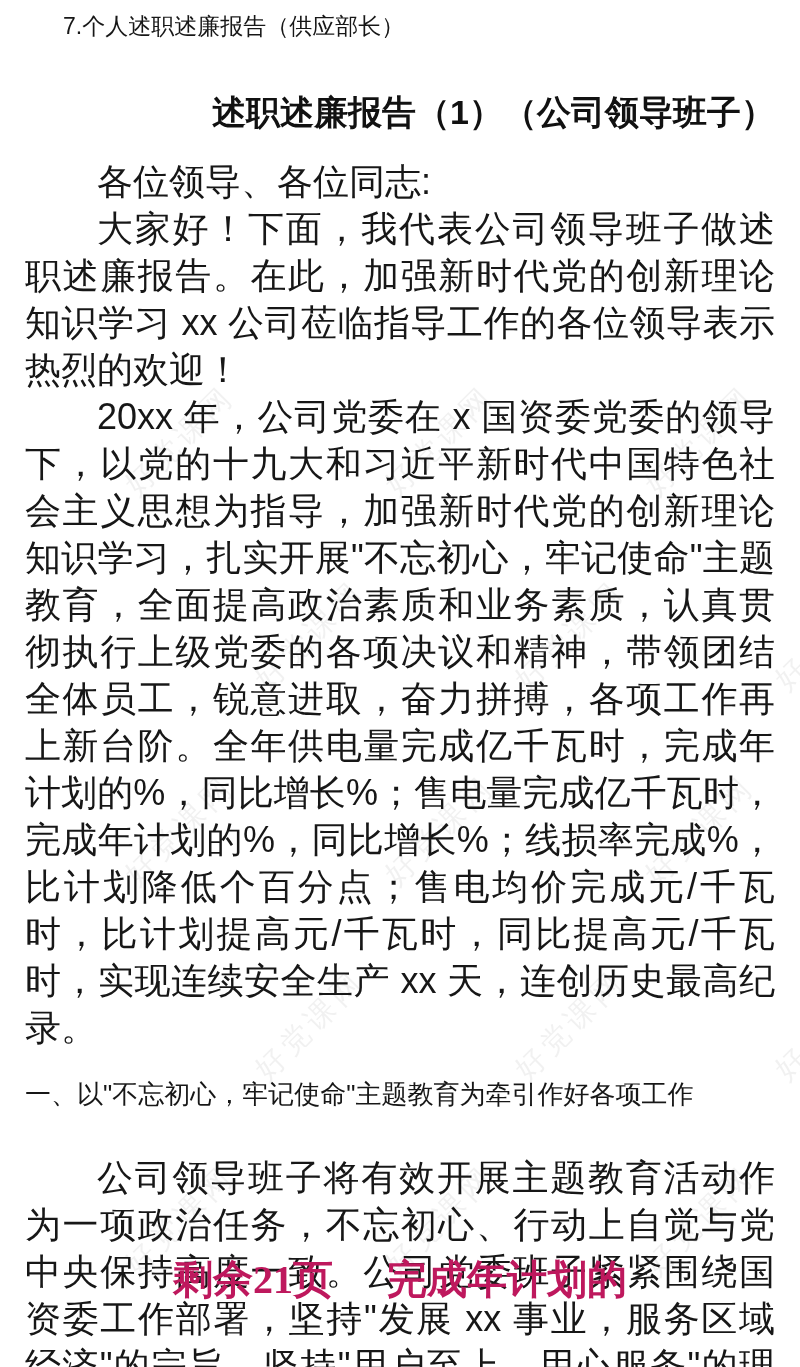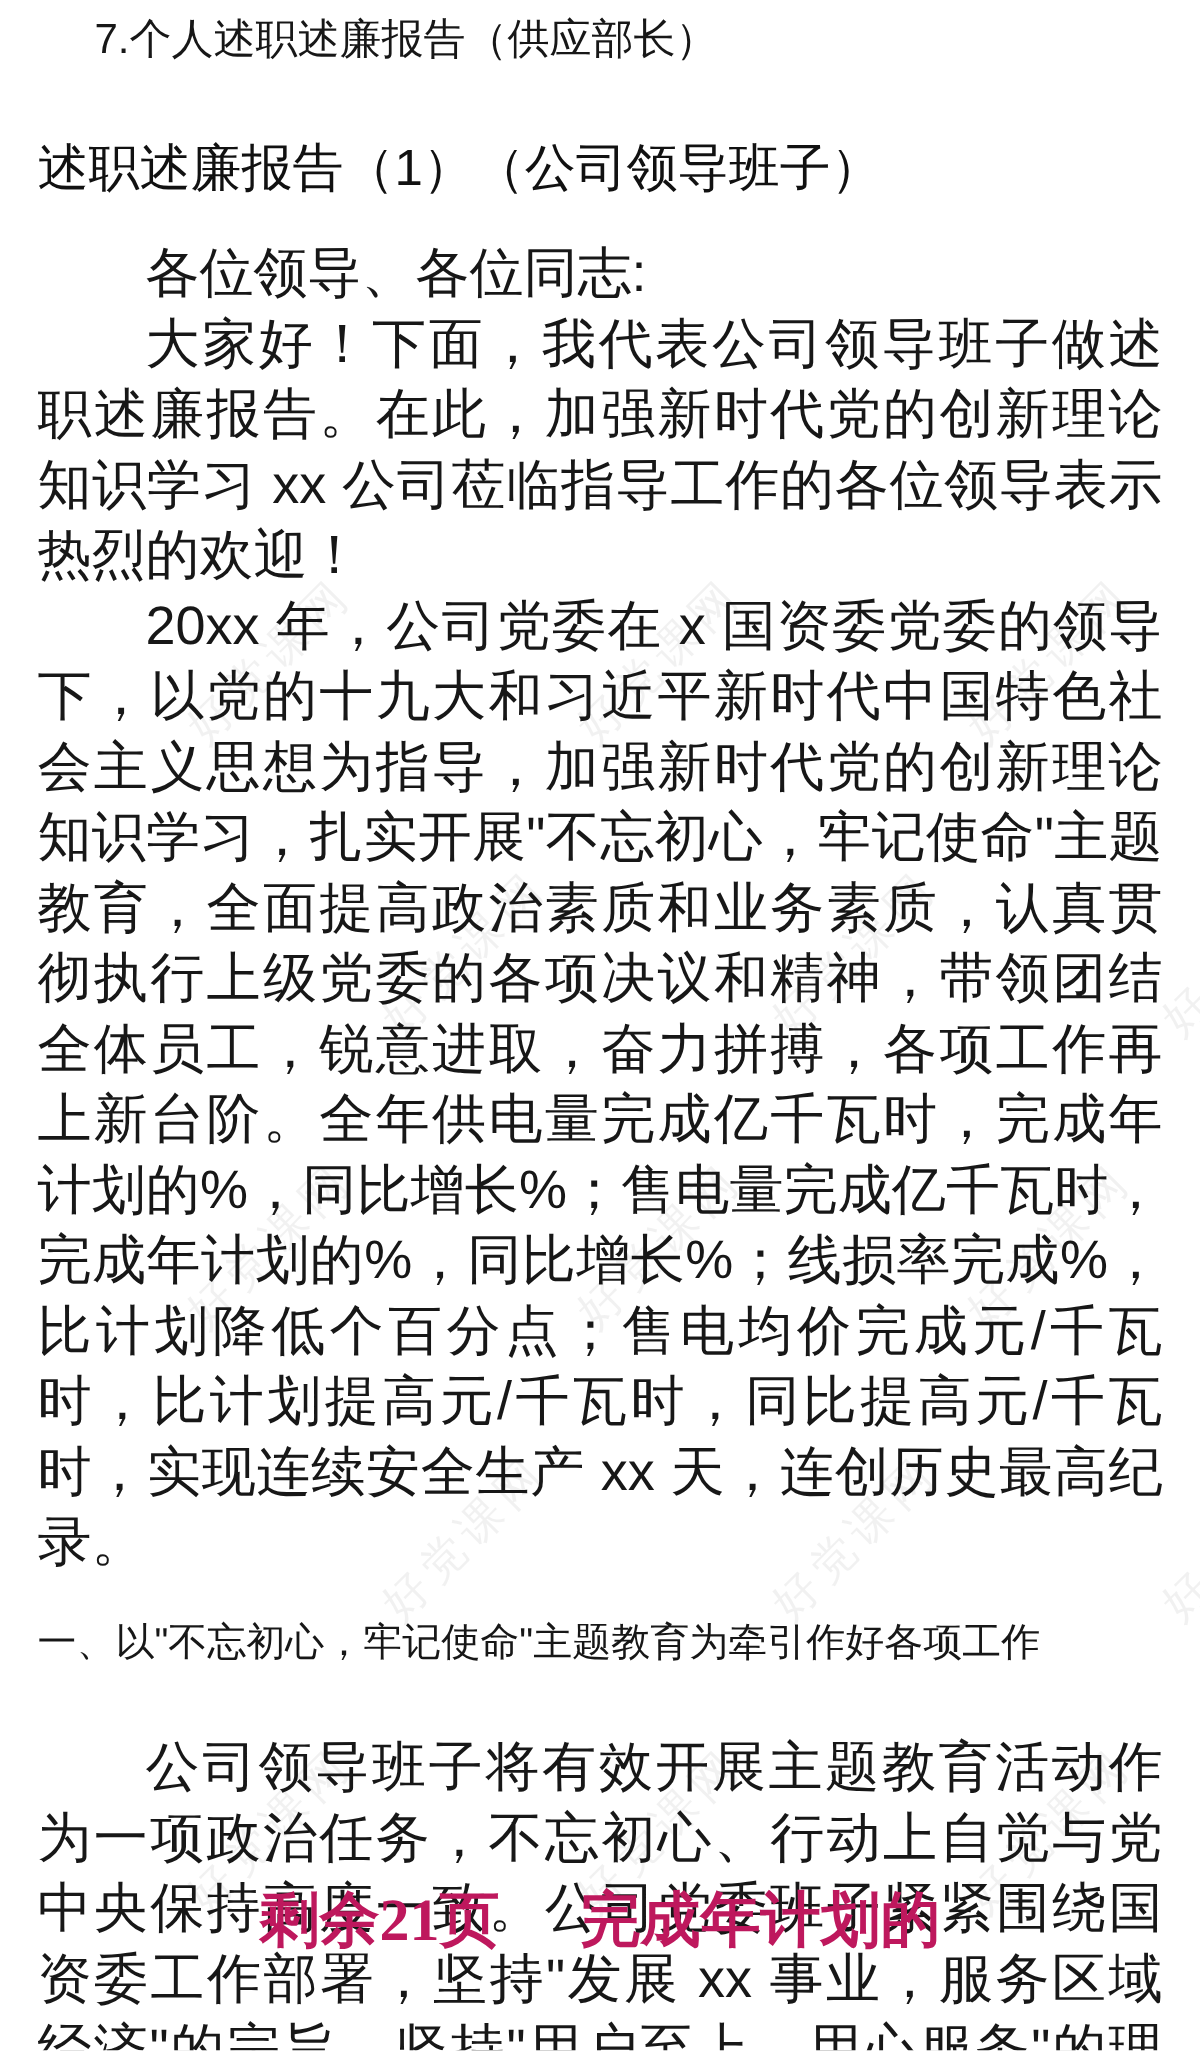--- a/index.html
+++ b/index.html
@@ -11,29 +11,29 @@
     overflow: hidden;
     font-family: "Liberation Sans", "DejaVu Sans", sans-serif;
     color: #171717;
   }
   .content {
     position: relative;
     padding: 8px 25px 0 25px;
     z-index: 1;
   }
   .doc-label {
-    font-size: 28px;
+    font-size: 23px;
     line-height: 36px;
     text-indent: 38px;
     text-align: left;
   }
   .doc-title {
     font-size: 34px;
-    font-weight: normal;
-    text-align: left;
+    font-weight: bold;
+    text-align: right;
     margin: 42px 0 0 0;
     line-height: 52px;
     color: #111111;
   }
   .para {
     font-size: 36px;
     line-height: 47px;
     margin: 0;
     text-align: justify;
     text-indent: 2em;

